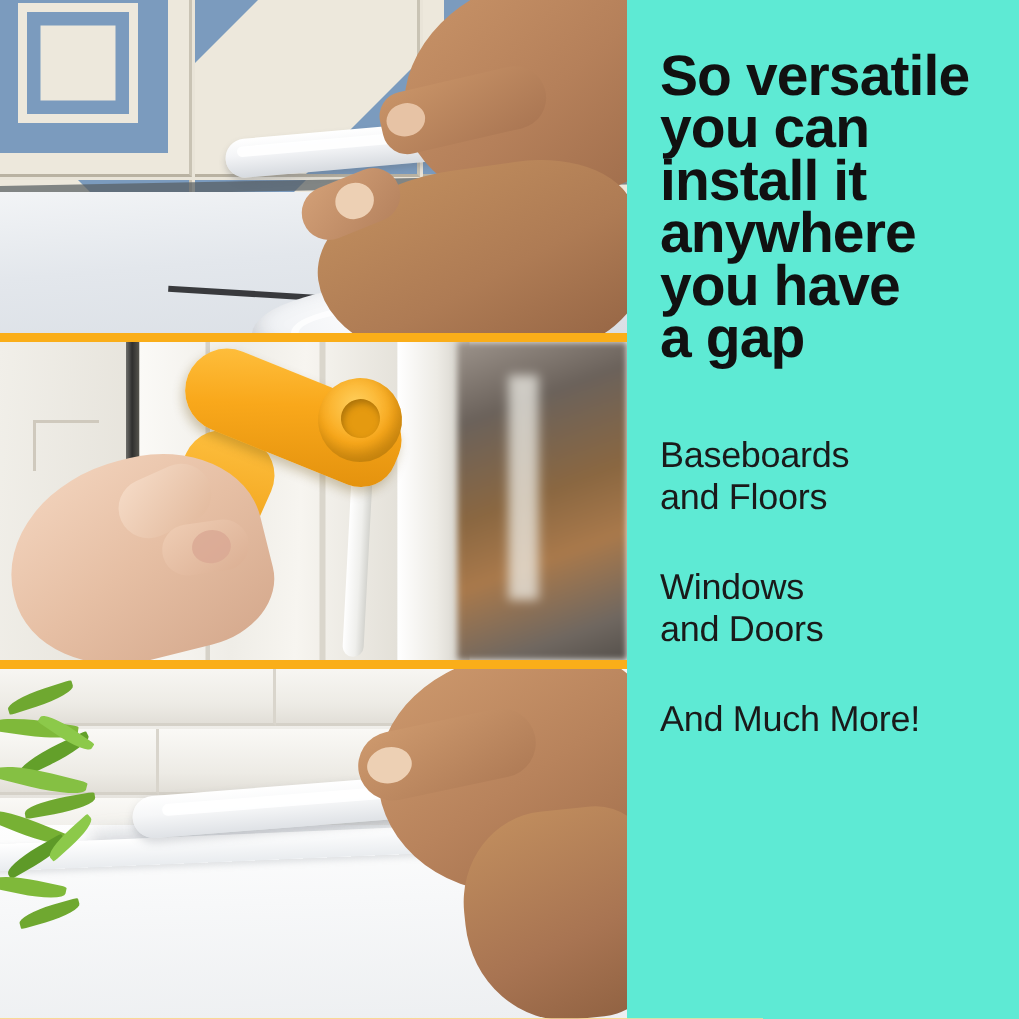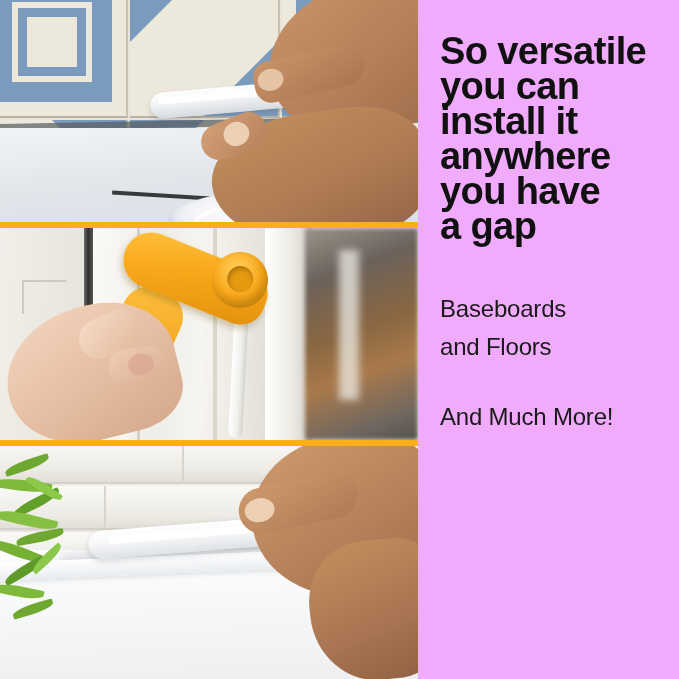--- a/index.html
+++ b/index.html
@@ -303,36 +303,36 @@
   .plant .l7 { left:8px;  top:112px;width:44px; height:10px; transform:rotate(-30deg);background:#5E9A28; }
   .plant .l8 { left:0px;  top:132px;width:50px; height:11px; transform:rotate(12deg); background:#7FB93A; }
   .plant .l9 { left:18px; top:150px;width:42px; height:10px; transform:rotate(-16deg);background:#6FA830; }
   .plant .l10{ left:30px; top:30px; width:40px; height:9px;  transform:rotate(34deg); background:#8CC94A; }
   .plant .l11{ left:34px; top:100px;width:38px; height:9px;  transform:rotate(-42deg);background:#8CC94A; }
 
   
   .text-col {
     position:relative;
     flex:1 1 auto;
-    background:#f0abfc;
+    background:#5eead4;
     padding:34px 14px 0 22px;
   }
   .headline {
     font-size:38px;
     font-weight:bold;
     line-height:35px;
     color:#111111;
     letter-spacing:-0.6px;
     white-space:pre-line;
   }
   .sub-list { margin-top:46px; }
   .sub-item {
     font-size:24px;
     font-weight:normal;
-    line-height:38px;
+    line-height:28px;
     color:#1a1a1a;
     margin-bottom:32px;
     white-space:pre-line;
     letter-spacing:-0.2px;
   }
   .sub-item:last-child { margin-bottom:16px; }
 </style>
 </head>
 <body>
 
@@ -437,17 +437,19 @@
     <h1 class="headline">So versatile
 you can
 install it
 anywhere
 you have
 a gap</h1>
 
     <div class="sub-list">
       <div class="sub-item">Baseboards
 and Floors</div>
+      <div class="sub-item">Windows
+and Doors</div>
       <div class="sub-item">And Much More!</div>
     </div>
   </div>
 
 </div>
 
 </body></html>

